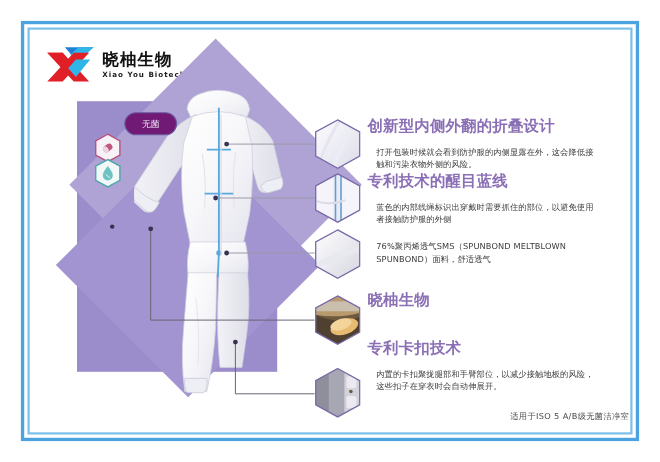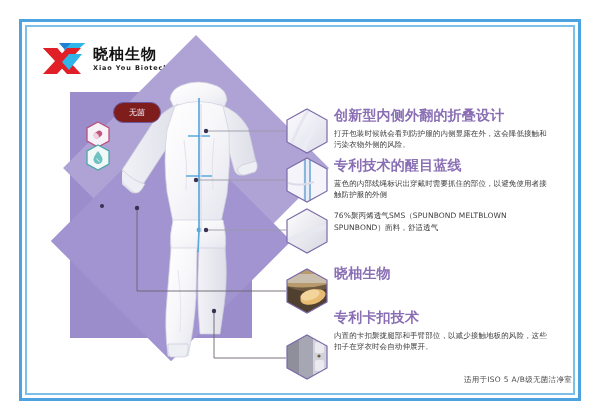--- a/index.html
+++ b/index.html
@@ -72,21 +72,21 @@
   .stage-diamond2{
     position:absolute;left:30px;top:70px;width:170px;height:170px;
     background:#a294d0;
     transform:rotate(45deg);
   }
 
   
   .badge-sterile{
     position:absolute;left:57px;top:16px;
     width:46px;height:19px;border-radius:12px;
-    background:#7f1d1d;border:1.6px solid #6b5a9e;
+    background:#701a75;border:1.6px solid #6b5a9e;
     color:#efecf8;font-size:8px;
     display:flex;align-items:center;justify-content:center;
     font-family:"DejaVu Sans",sans-serif;
     z-index:6;
   }
 
   
   .hex-ico{
     position:absolute;width:24px;height:27px;z-index:6;
   }
@@ -120,21 +120,21 @@
   .anno{
     position:absolute;width:220px;z-index:7;
   }
   .anno h3{
     margin:0 0 3px 0;
     font-size:14px;font-weight:bold;color:#8a6fb5;
     font-family:"DejaVu Sans",sans-serif;
     letter-spacing:0.2px;line-height:1.25;
   }
   .anno p{
-    margin:0;
+    margin:8px;
     font-size:7.5px;color:#3c3c3c;line-height:1.55;
     font-family:"DejaVu Sans",sans-serif;
     letter-spacing:0.1px;
   }
 
   
   .footer{
     position:absolute;left:0;right:0;bottom:6px;
     text-align:right;
   }

